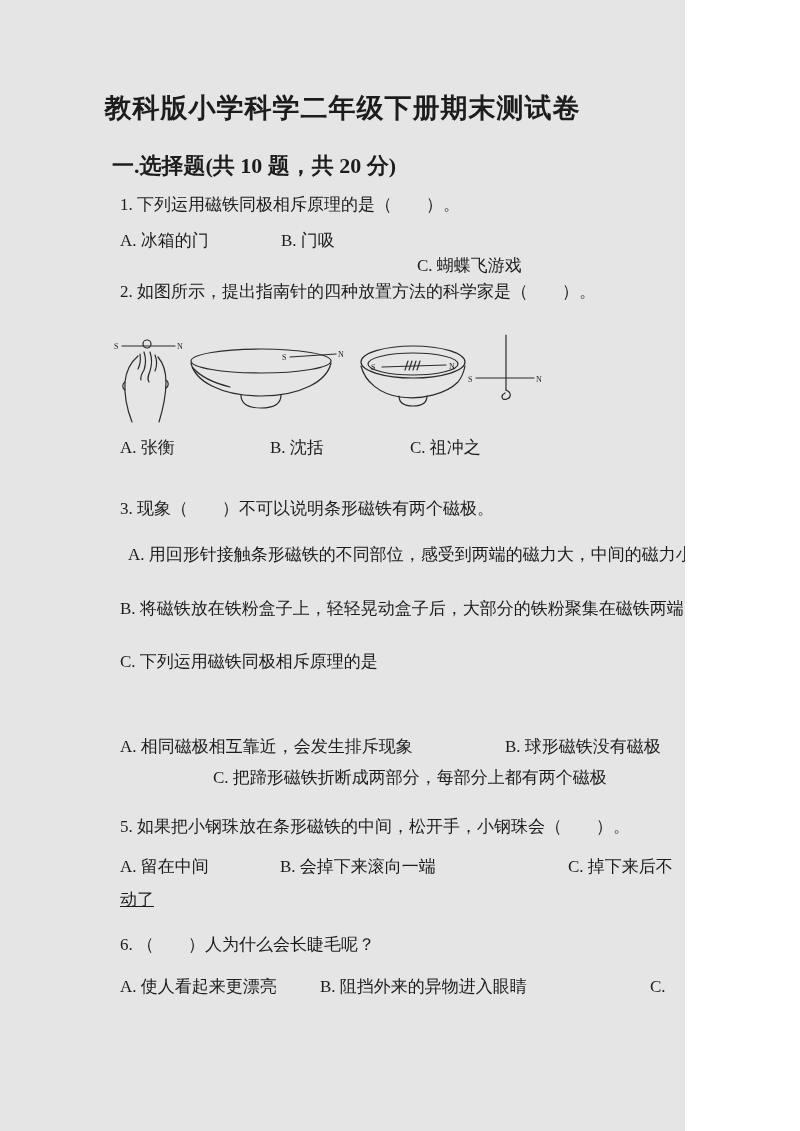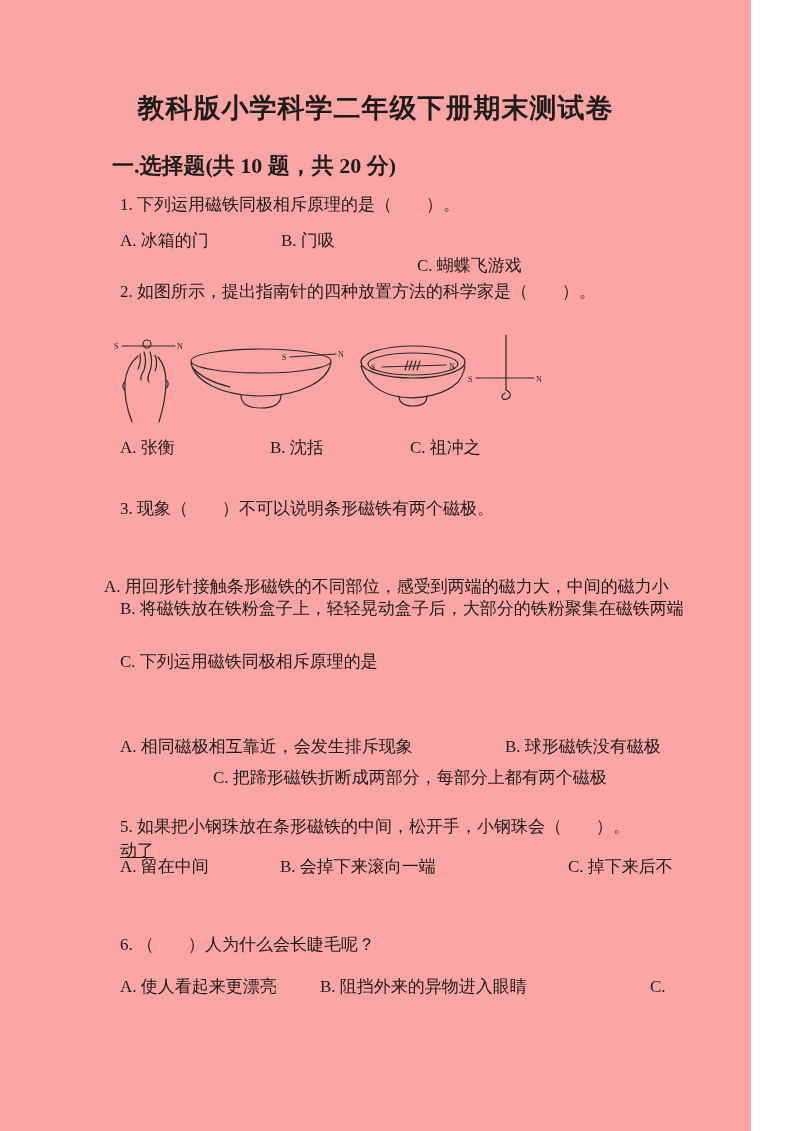--- a/index.html
+++ b/index.html
@@ -1,21 +1,21 @@
 <!DOCTYPE html>
 <html><head>
 <meta charset="utf-8">
 <style>
   * { margin: 0; padding: 0; box-sizing: border-box; }
   html, body { background: #ffffff; }
   .page {
     position: relative;
-    width: 751px;
+    width: 685px;
     height: 1131px;
-    background: #fca5a5;
+    background: #e5e5e5;
     font-family: "Liberation Serif", "DejaVu Serif", serif;
     color: #1c1c1c;
     overflow: hidden;
     padding-left: 12px;
   }
   .abs { position: absolute; white-space: nowrap; }
   .doc-title {
     left: 0; right: 0; top: 90px;
     text-align: center;
     font-size: 27px;
@@ -109,32 +109,32 @@
       <text x="0" y="50" font-size="8">S</text>
       <text x="68" y="50" font-size="8">N</text>
     </svg>
   </div>
 
   <div class="abs body-text" style="left:120px; top:437px;">A. 张衡</div>
   <div class="abs body-text" style="left:270px; top:437px;">B. 沈括</div>
   <div class="abs body-text" style="left:410px; top:437px;">C. 祖冲之</div>
 
   <div class="abs body-text" style="left:120px; top:498px;">3. 现象（　　）不可以说明条形磁铁有两个磁极。</div>
-  <div class="abs body-text" style="left:104px; top:544px;margin-top:32px;">A. 用回形针接触条形磁铁的不同部位，感受到两端的磁力大，中间的磁力小</div>
+  <div class="abs body-text" style="left:128px; top:544px;">A. 用回形针接触条形磁铁的不同部位，感受到两端的磁力大，中间的磁力小</div>
   <div class="abs body-text" style="left:120px; top:598px;">B. 将磁铁放在铁粉盒子上，轻轻晃动盒子后，大部分的铁粉聚集在磁铁两端</div>
   <div class="abs body-text" style="left:120px; top:651px;">C. 下列运用磁铁同极相斥原理的是</div>
 
   <div class="abs body-text" style="left:120px; top:736px;">A. 相同磁极相互靠近，会发生排斥现象</div>
   <div class="abs body-text" style="left:505px; top:736px;">B. 球形磁铁没有磁极</div>
   <div class="abs body-text" style="left:213px; top:767px;">C. 把蹄形磁铁折断成两部分，每部分上都有两个磁极</div>
 
   <div class="abs body-text" style="left:120px; top:816px;">5. 如果把小钢珠放在条形磁铁的中间，松开手，小钢珠会（　　）。</div>
   <div class="abs body-text" style="left:120px; top:856px;">A. 留在中间</div>
   <div class="abs body-text" style="left:280px; top:856px;">B. 会掉下来滚向一端</div>
   <div class="abs body-text" style="left:568px; top:856px;">C. 掉下来后不</div>
-  <div class="abs body-text" style="left:120px; top:840px;text-decoration:underline;">动了</div>
+  <div class="abs body-text" style="left:120px; top:889px;text-decoration:underline;">动了</div>
 
   <div class="abs body-text" style="left:120px; top:934px;">6. （　　）人为什么会长睫毛呢？</div>
   <div class="abs body-text" style="left:120px; top:976px;">A. 使人看起来更漂亮</div>
   <div class="abs body-text" style="left:320px; top:976px;">B. 阻挡外来的异物进入眼睛</div>
   <div class="abs body-text" style="left:650px; top:976px;">C.</div>
 
 </div>
 
 </body></html>

